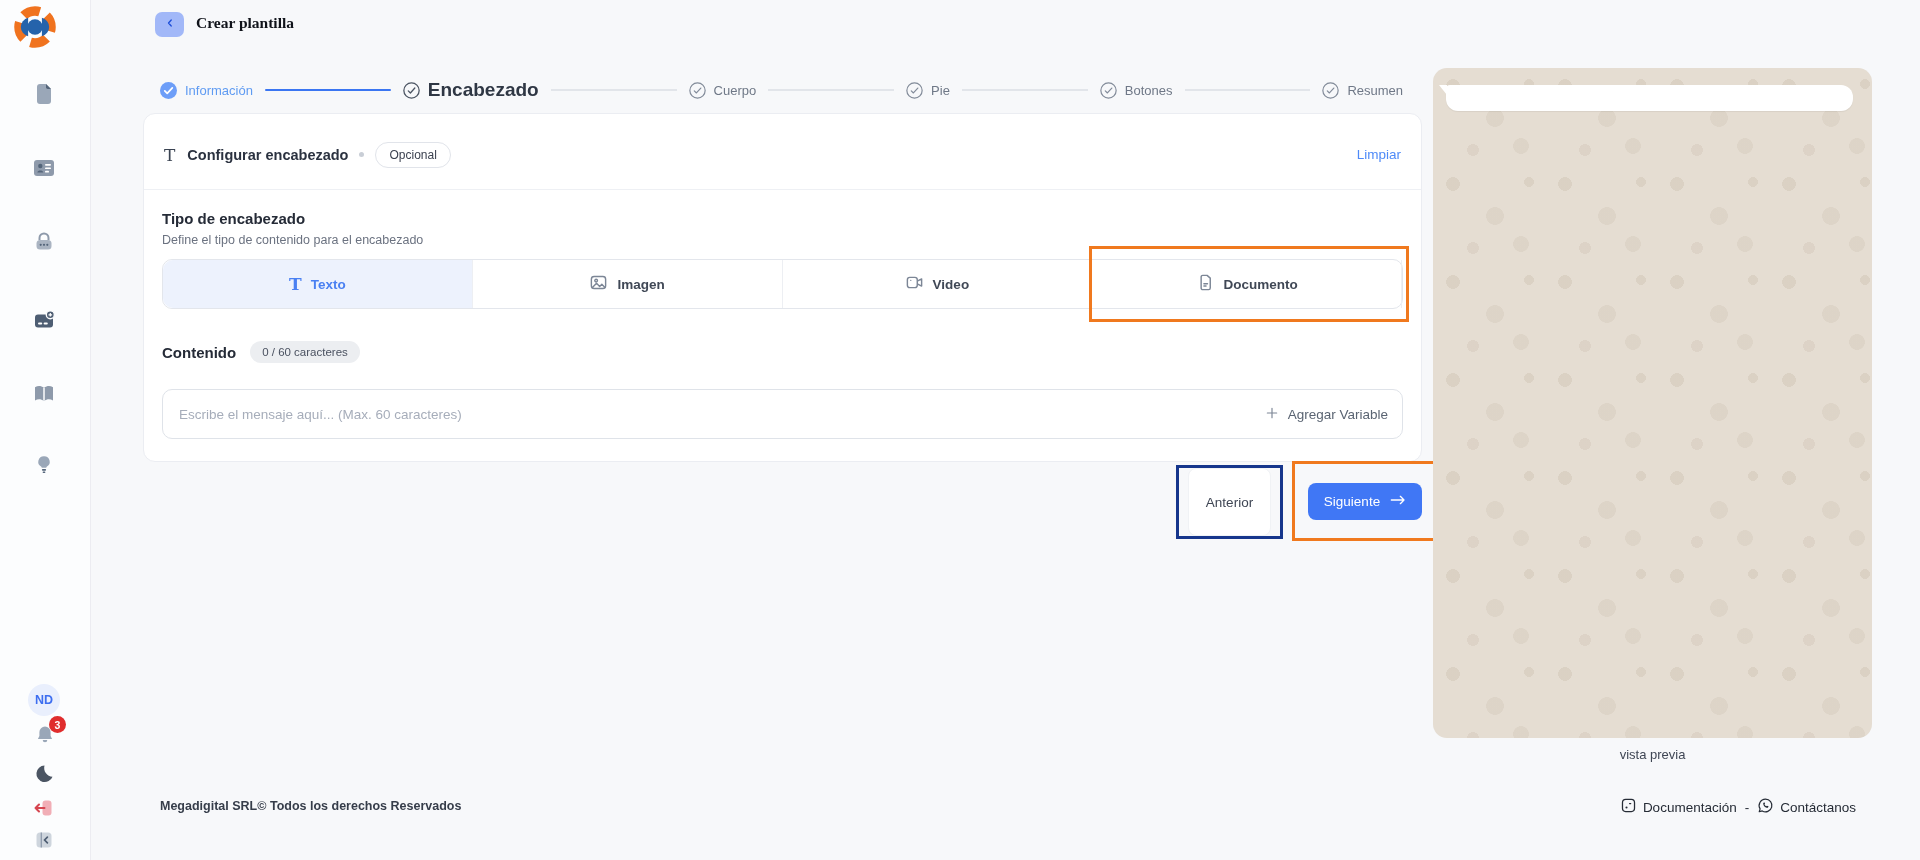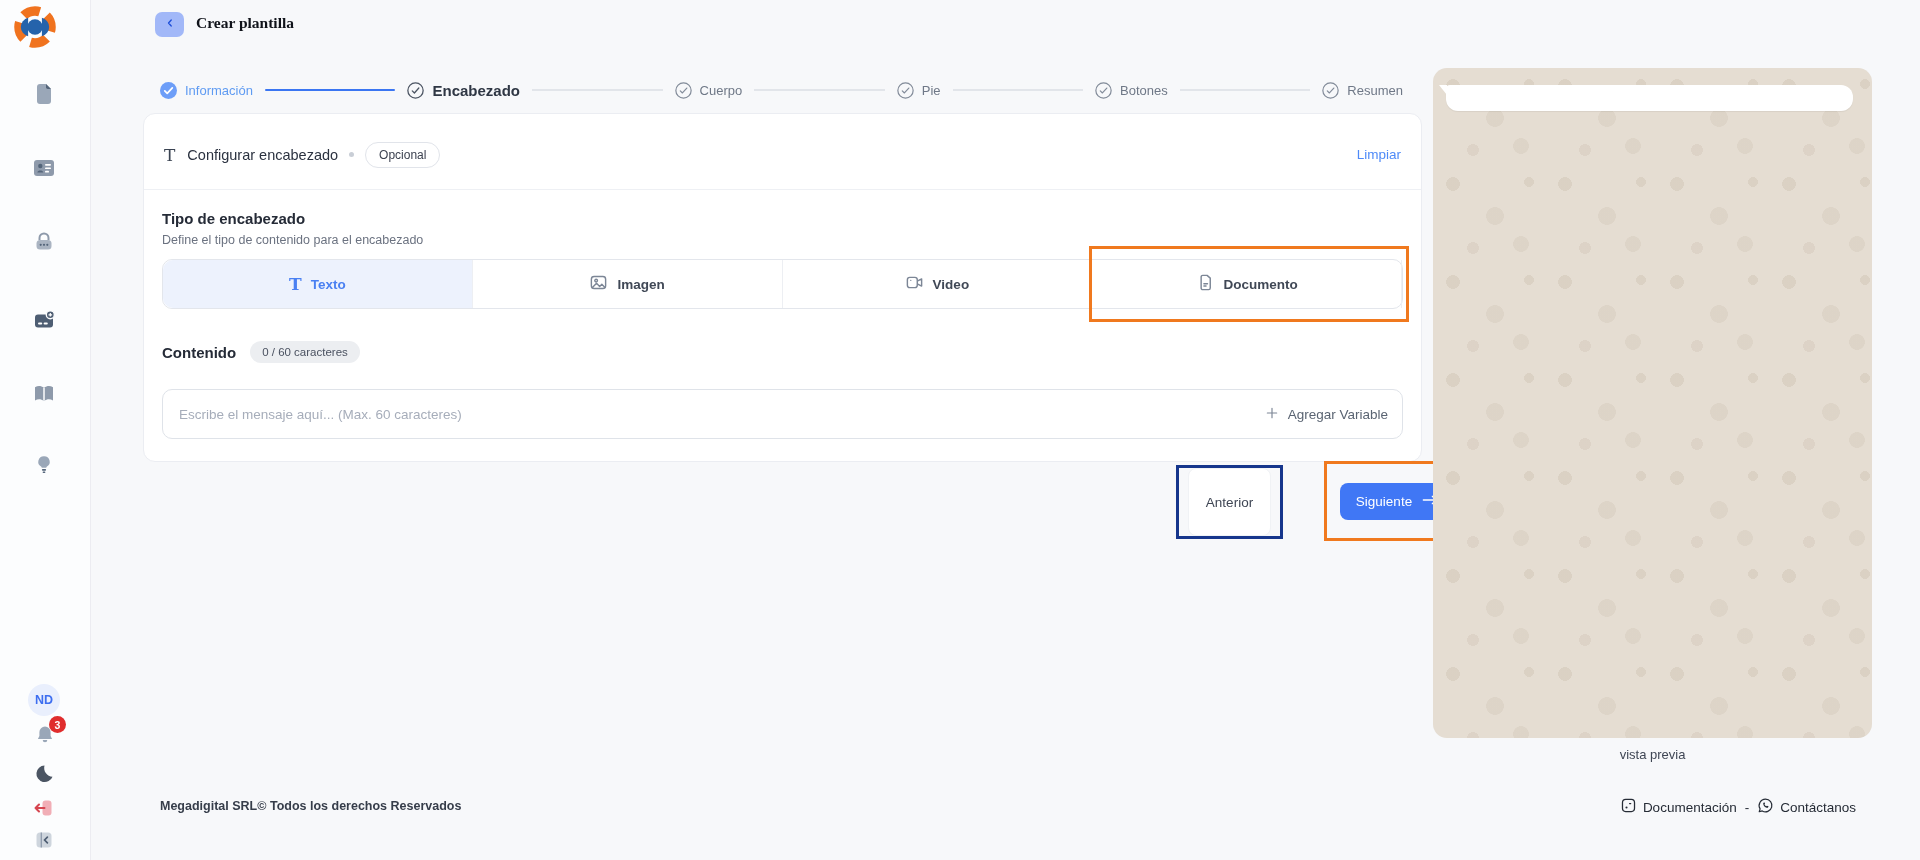--- a/index.html
+++ b/index.html
@@ -16,30 +16,30 @@
 
   
   .back-btn{position:absolute;left:155px;top:12px;width:29px;height:25px;border-radius:7px;background:#a2b8f8;border:none;display:flex;align-items:center;justify-content:center;cursor:pointer;}
   .page-title{position:absolute;left:196px;top:14px;font-size:15.5px;font-weight:bold;color:#10131a;font-family:Liberation Serif, serif;}
 
   
   .stepper{position:absolute;left:160px;top:74px;width:1243px;height:32px;display:flex;align-items:center;}
   .step{display:flex;align-items:center;gap:8px;white-space:nowrap;}
   .step .lbl{font-size:13px;color:#6f7887;}
   .step.done .lbl{color:#5f9bf2;}
-  .step.active .lbl{color:#2f3744;font-weight:bold;font-size:15px;}
+  .step.active .lbl{color:#2f3744;font-weight:bold;font-size:19px;}
   .connector{flex:1;height:1.5px;background:#e2e5ea;margin:0 12px;}
   .connector.done{background:#3b76f2;height:2.5px;border-radius:2px;}
   .stepcheck{width:17px;height:17px;flex:none;}
 
   
   .card{position:absolute;left:143px;top:113px;width:1279px;height:349px;background:#fff;border:1px solid #ebedf2;border-radius:12px;box-sizing:border-box;}
   .card-head{height:76px;display:flex;align-items:center;padding:6px 20px 0 20px;border-bottom:1px solid #eef0f4;box-sizing:border-box;}
   .t-glyph{font-family:"DejaVu Serif",serif;font-size:17px;color:#3a4352;margin-right:12px;}
-  .card-title{font-size:14.5px;font-weight:normal;color:#2b3240;}
+  .card-title{font-size:14.5px;font-weight:bold;color:#2b3240;}
   .dot-sep{width:5px;height:5px;border-radius:50%;background:#c9ced6;margin:0 11px;}
   .pill{border:1px solid #e1e4ea;border-radius:999px;padding:5px 13px;font-size:12px;color:#3c4250;background:#fff;}
   .spacer{flex:1;}
   .link-clear{font-size:13.5px;color:#4e8af8;cursor:pointer;}
   .card-body{padding:20px 18px 0 18px;}
   .sec-title{font-size:15px;font-weight:bold;color:#252b37;}
   .sec-sub{margin-top:6px;font-size:12.5px;color:#6b7280;}
   .tabs{position:relative;margin-top:12px;height:48px;display:flex;border:1px solid #e3e6ec;border-radius:10px;background:#fff;}
   .tab{flex:1;display:flex;align-items:center;justify-content:center;gap:9px;font-size:13.5px;color:#404856;font-weight:bold;cursor:pointer;border-right:1px solid #edeff3;}
   .tab:last-child{border-right:none;}
@@ -50,21 +50,21 @@
   .content-row{margin-top:32px;display:flex;align-items:center;gap:14px;}
   .counter-pill{background:#eceef1;border-radius:999px;padding:5px 12px;font-size:11.5px;color:#4a5160;}
   .input-wrap{margin-top:26px;height:50px;border:1px solid #dfe3e9;border-radius:10px;display:flex;align-items:center;padding:16px 14px;gap:10px;box-sizing:border-box;background:#fff;}
   .input-wrap input{flex:1;border:none;outline:none;font-size:13.5px;color:#2b3240;font-family:"Liberation Sans",sans-serif;background:transparent;}
   .input-wrap input::placeholder{color:#a6adba;}
   .add-var{display:flex;align-items:center;gap:9px;font-size:13.5px;color:#5a6472;cursor:pointer;white-space:nowrap;}
 
   
   .ann-navy{position:absolute;left:1176px;top:465px;width:107px;height:74px;border:3px solid #16368c;box-sizing:border-box;display:flex;justify-content:center;}
   .btn-prev{background:#fff;border:1px solid #f0f2f5;border-radius:8px;padding:11px 17px;font-size:13.5px;color:#3f4654;cursor:pointer;font-family:"Liberation Sans",sans-serif;}
-  .ann-orange{position:absolute;left:1292px;top:461px;width:146px;height:80px;border:3px solid #f0791e;box-sizing:border-box;display:flex;align-items:center;justify-content:center;margin-left:32px;}
+  .ann-orange{position:absolute;left:1292px;top:461px;width:146px;height:80px;border:3px solid #f0791e;box-sizing:border-box;display:flex;align-items:center;justify-content:center;}
   .btn-next{background:#4077f5;border:none;border-radius:8px;padding:11px 16px;font-size:13.5px;color:#fff;display:flex;align-items:center;gap:10px;cursor:pointer;font-family:"Liberation Sans",sans-serif;}
 
   
   .preview-panel{position:absolute;left:1433px;top:68px;width:439px;height:670px;border-radius:14px;
     background-color:#e5ddd2;
     background-image:
       radial-gradient(circle 7px at 20px 18px, rgba(146,124,96,.12) 96%, transparent 100%),
       radial-gradient(circle 9px at 62px 50px, rgba(146,124,96,.09) 96%, transparent 100%),
       radial-gradient(circle 5px at 96px 16px, rgba(146,124,96,.12) 96%, transparent 100%),
       radial-gradient(circle 6px at 40px 82px, rgba(146,124,96,.10) 96%, transparent 100%),

